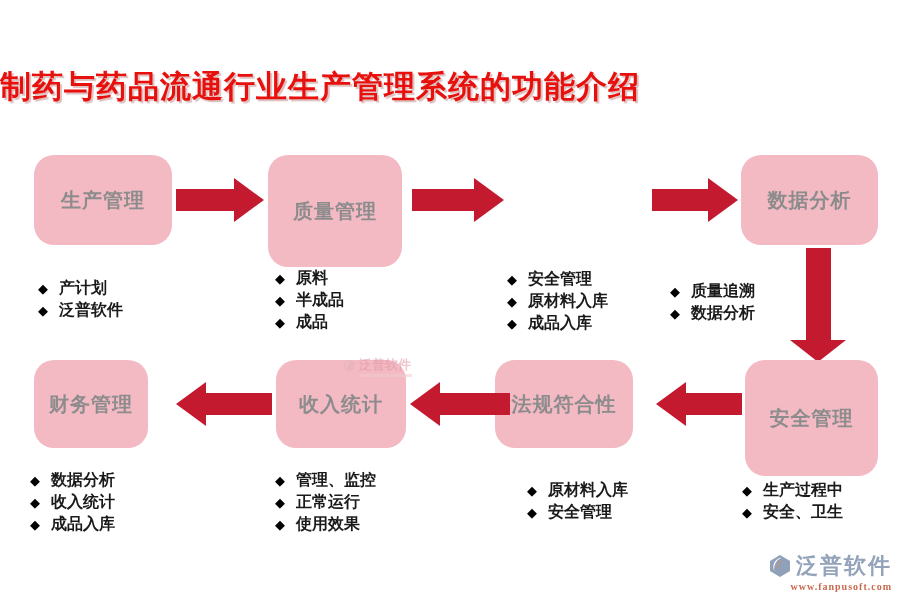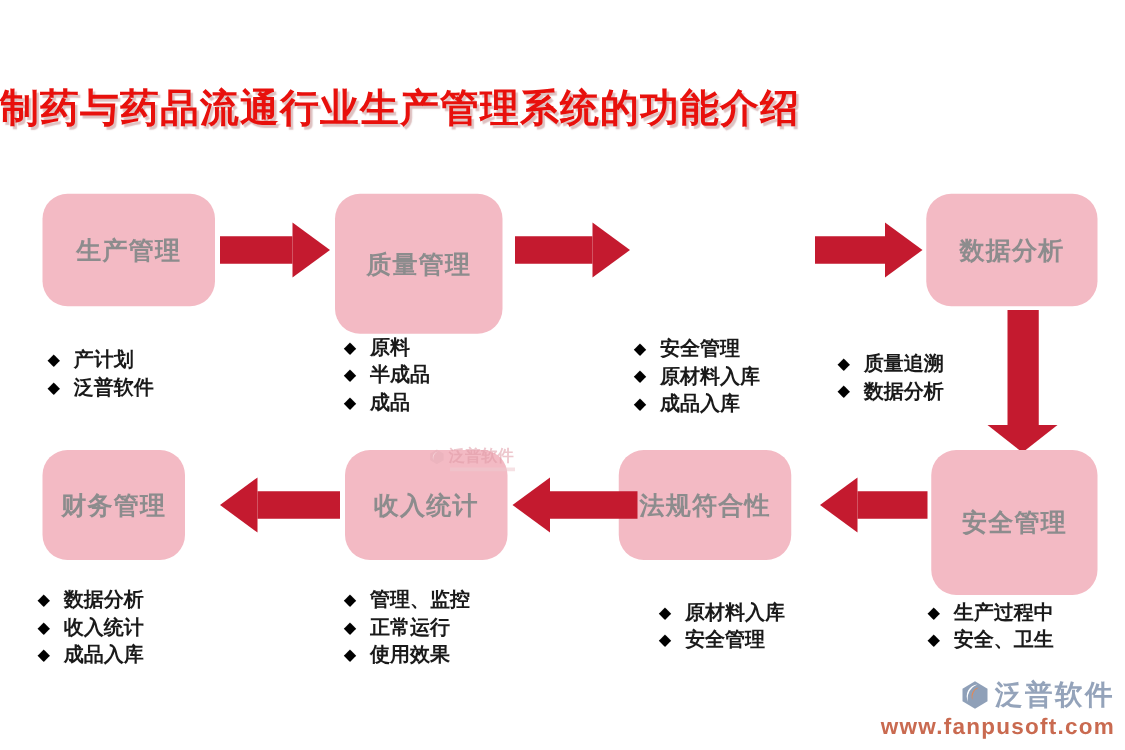--- a/index.html
+++ b/index.html
@@ -23,21 +23,21 @@
   .hint-list{position:absolute;display:flex;flex-direction:column;gap:2px;}
   .hint{display:flex;align-items:center;gap:11px;color:var(--bullet_text);font-size:16px;font-weight:bold;line-height:20px;}
   .bullet{font-size:13px;line-height:1;color:#000;}
   .watermark{position:absolute;left:343px;top:356px;display:flex;flex-direction:column;opacity:0.55;}
   .watermark-row{display:flex;align-items:center;gap:3px;}
   .watermark-text{font-size:13px;font-weight:bold;color:#E09AA6;}
   .watermark-sub{height:3px;width:52px;margin-left:17px;background:#EFC9CF;}
   .footer{position:absolute;right:8px;bottom:8px;display:flex;flex-direction:column;align-items:flex-end;}
   .brand-row{display:flex;align-items:center;gap:4px;}
   .brand-text{font-size:22px;font-weight:bold;color:var(--logo_text);letter-spacing:2px;}
-  .brand-url{font-size:18px;font-weight:bold;color:var(--logo_url);font-family:Liberation Sans, sans-serif;letter-spacing:1px;}
+  .brand-url{font-size:10px;font-weight:bold;color:var(--logo_url);font-family:Liberation Serif, serif;letter-spacing:1px;}
 </style>
 </head>
 <body>
 
 <div class="canvas">
 
   <div class="title">制药与药品流通行业生产管理系统的功能介绍</div>
 
   <div class="node" style="left:34px;top:155px;width:138px;height:90px">
     <span class="node-label">生产管理</span>

